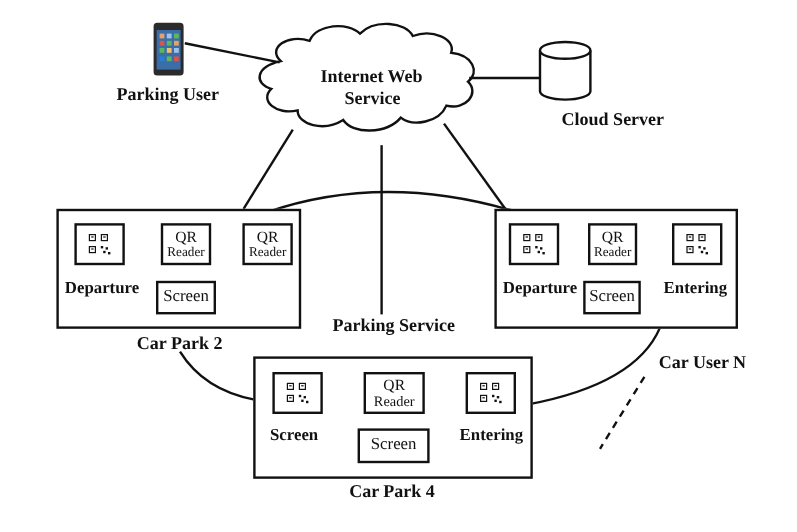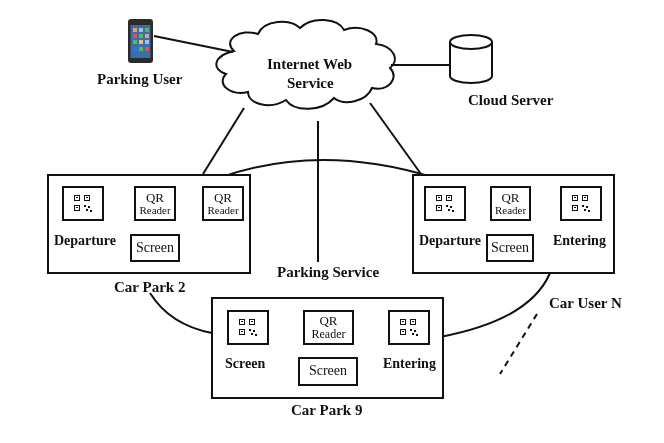--- a/index.html
+++ b/index.html
@@ -166,13 +166,13 @@
       <b style="left:14px;top:11px"></b>
       <b style="left:12px;top:14px"></b>
       <b style="left:16px;top:15px"></b>
     </div>
 </div>
 <div class="node" style="left:298px; top:357px; width:60px; height:29px;">
     <span class="scr">Screen</span>
   </div>
 <div class="lbl" style="left:225px; top:356px; font-size:14px;">Screen</div>
 <div class="lbl" style="left:383px; top:356px; font-size:14px;">Entering</div>
-<div class="lbl big" style="left:291px; top:402px;">Car Park 9</div>
+<div class="lbl big" style="left:291px; top:402px;">Car Park 4</div>
 
 </body></html>

